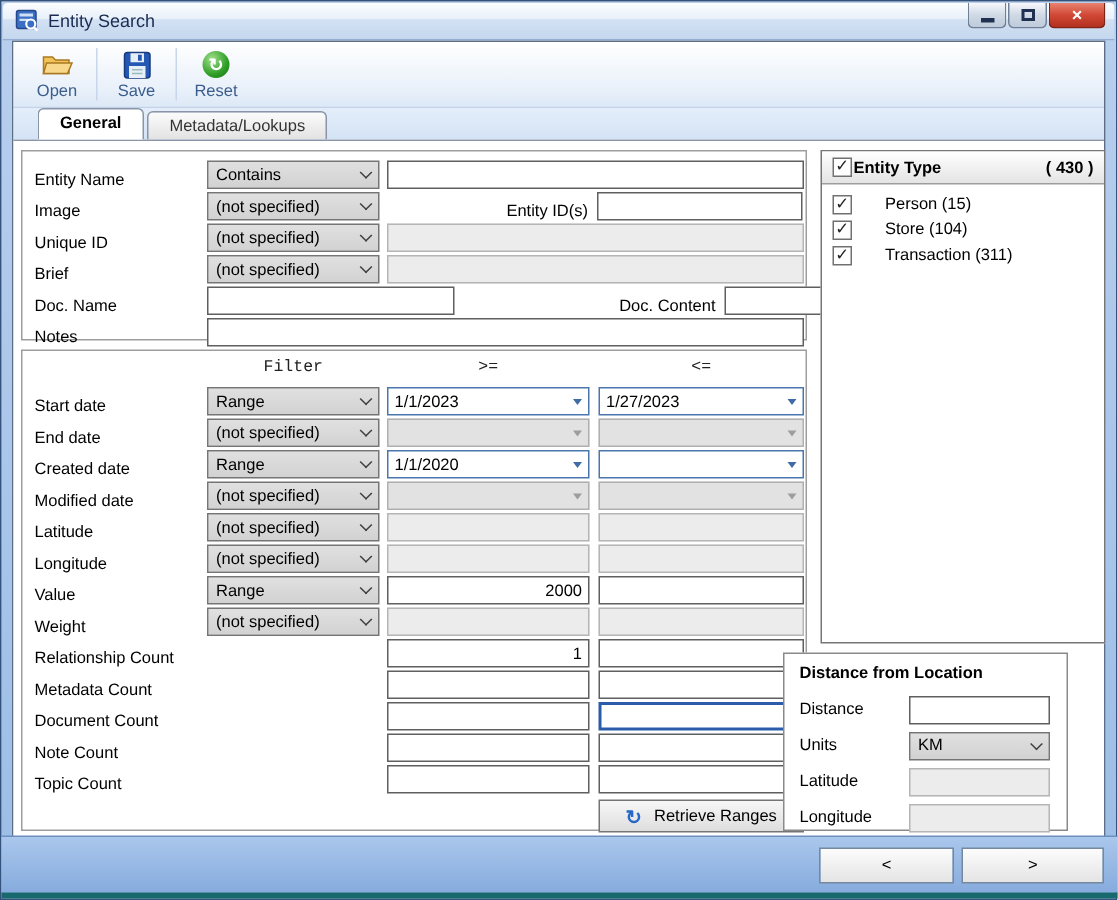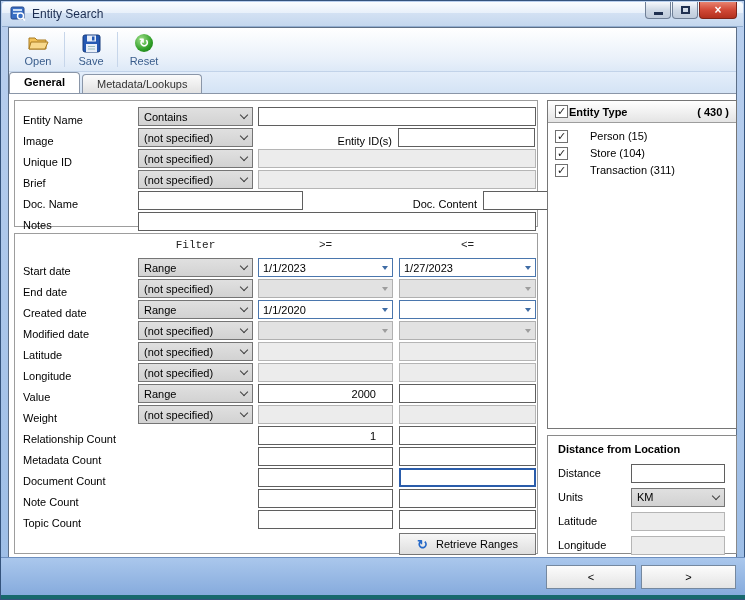--- a/index.html
+++ b/index.html
@@ -35,21 +35,21 @@
   .tool { width:46px; display:flex; flex-direction:column; align-items:center;
     justify-content:flex-start; padding-top:4px; cursor:default; }
   .tool .ticon { width:22px; height:22px; display:flex; align-items:center; justify-content:center; }
   .tool .tlabel { color:#3a5d8c; margin-top:1px; }
   .tool-sep { width:1px; background:#c7d6ea; margin:4px 3px; }
 
   .reset-ball { width:18px; height:18px; border-radius:50%;
     background:radial-gradient(circle at 35% 30%, #9fe08a, #2f9e27 60%, #157013);
     color:#fff; font-weight:bold; font-size:12px; line-height:18px; text-align:center; }
 
-  .tabs { height:21px; display:flex; align-items:flex-end; 
+  .tabs { height:21px; display:flex; align-items:flex-end; padding-left:16px;
     background:linear-gradient(#e4eefa,#d4e3f5); }
   .tab { height:19px; padding:3px 14px 0 14px; border:1px solid #8a96a8; border-bottom:none;
     border-radius:4px 4px 0 0; background:linear-gradient(#fbfbfb,#e2e2e2);
     color:#333; margin-right:2px; cursor:default; }
   .tab.active { background:#fff; font-weight:bold; color:#000; height:21px; z-index:3; position:relative; }
 
   .content { position:relative; height:466px; background:#fff; border-top:1px solid #8a96a8; }
 
   
   .group { position:absolute; border:1px solid #9d9d9d; background:#fff; }
@@ -60,21 +60,21 @@
   .flabel { width:115px; flex:0 0 115px; }
   .combo { width:115px; flex:0 0 115px; height:19px;
     background:linear-gradient(#e0e0e0,#d2d2d2); border:1px solid #757575;
     display:flex; align-items:center; padding:0 5px; cursor:default; }
   .combo .cval { flex:1; }
   .chev { width:6px; height:6px; border-right:1.5px solid #3f3f3f; border-bottom:1.5px solid #3f3f3f;
     transform:rotate(45deg); margin-top:-3px; flex:0 0 auto; }
   .combo-spacer { width:115px; flex:0 0 115px; }
   .gap5 { width:5px; flex:0 0 5px; } .gap6 { width:6px; flex:0 0 6px; }
 
-  input.tfield { height:19px; border:1px solid #5f5f5f; background:#fff; padding:0 16px;
+  input.tfield { height:19px; border:1px solid #5f5f5f; background:#fff; padding:0 4px;
     font:inherit; outline:none; }
   .w-c1 { width:135px; flex:0 0 135px; } .w-c2 { width:137px; flex:0 0 137px; }
   .w-span { width:278px; flex:0 0 278px; } .w-notes { width:398px; flex:0 0 398px; }
   .w-docname { width:165px; flex:0 0 165px; }
   .dis { background:#ececec !important; border-color:#b5b5b5 !important; }
   .rlabel { text-align:right; padding-right:6px; }
   .lbl-eids { width:140px; flex:0 0 140px; }
   .lbl-doccontent { width:90px; flex:0 0 90px; }
   input.numf { text-align:right; }
   input.focusedf { border:2px solid #2a5caa; }
@@ -103,21 +103,21 @@
   .etype-hdr { height:22px; background:linear-gradient(#ffffff,#e4e4e4);
     border-bottom:1px solid #9d9d9d; display:flex; align-items:center; padding:0 7px; }
   .etype-hdr .ehname { font-weight:bold; margin-left:1px; flex:1; }
   .etype-hdr .ehcount { font-weight:bold; }
   .cbx { width:13px; height:13px; border:1px solid #707070; background:#fff; flex:0 0 13px;
     font-size:11px; line-height:11px; text-align:center; color:#222; cursor:default; }
   .etype-list { padding:5px 7px; }
   .eitem { display:flex; align-items:center; height:16px; margin-bottom:1px; }
   .eitem span.elabel { margin-left:5px;padding-left:17px; }
 
-  .distp { position:absolute; left:538px; top:341px; width:190px; height:119px;
+  .distp { position:absolute; left:513px; top:341px; width:190px; height:119px;
     border:1px solid #8a8a8a; background:#fff; padding:7px 10px 0 10px; }
   .distp .dtitle { font-weight:bold; margin-bottom:6px; }
   .drow { display:flex; align-items:center; height:24px; }
   .drow .dlabel { width:73px; flex:0 0 73px; }
   .dfield { width:94px; height:19px; }
   .combo.dfield { width:94px; flex:0 0 94px; }
 
   
   .bottombar { position:absolute; left:0; bottom:4px; width:745px; height:38px;
     background:linear-gradient(#aac7ec,#86abdd); border-top:1px solid #6d8fbf; }

